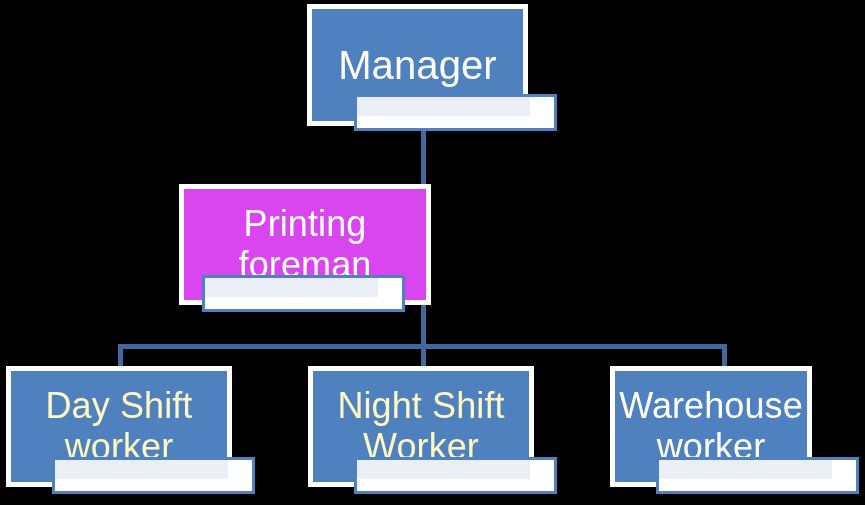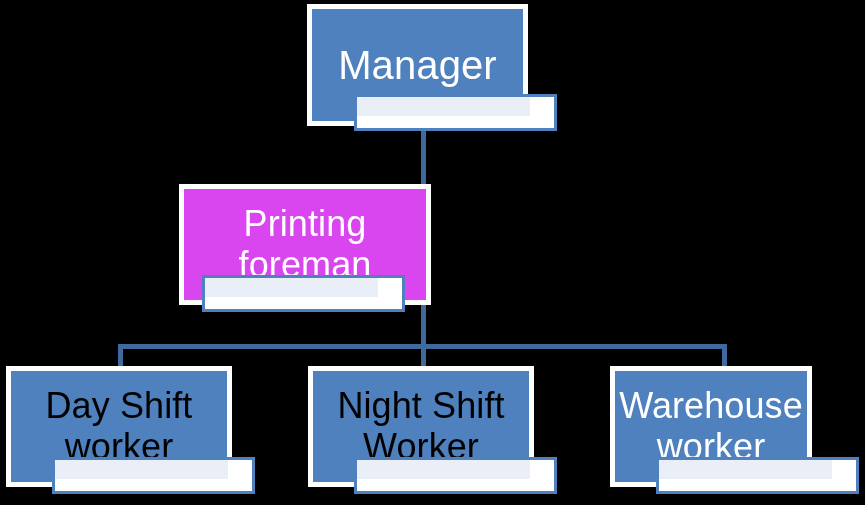--- a/index.html
+++ b/index.html
@@ -94,30 +94,30 @@
       <div class="node">
         <div class="node-main" style="left: 156px; top: 184px; width: 252px; height: 121px; background: #d946ef; border-color: rgb(255, 255, 255); color: rgb(255, 255, 255); font-size: 36px; margin-left: 23px;">
           <span class="node-label">Printing
 foreman</span>
         </div>
         <div class="node-sub" style="left: 202px; top: 275px; width: 203px; height: 37px; border-color: rgb(78, 129, 189);">
           <div class="node-sub-fill" style="background: rgb(234, 239, 247);"></div>
         </div>
       </div>
       <div class="node">
-        <div class="node-main" style="left: 6px; top: 366px; width: 226px; height: 121px; background: rgb(78, 129, 189); border-color: rgb(255, 255, 255); color: #000000; font-size: 36px;">
+        <div class="node-main" style="left: 6px; top: 366px; width: 226px; height: 121px; background: rgb(78, 129, 189); border-color: rgb(255, 255, 255); color: #fef9c3; font-size: 36px;">
           <span class="node-label">Day Shift
 worker</span>
         </div>
         <div class="node-sub" style="left: 52px; top: 457px; width: 203px; height: 37px; border-color: rgb(78, 129, 189);">
           <div class="node-sub-fill" style="background: rgb(234, 239, 247);"></div>
         </div>
       </div>
       <div class="node">
-        <div class="node-main" style="left: 308px; top: 366px; width: 226px; height: 121px; background: rgb(78, 129, 189); border-color: rgb(255, 255, 255); color: #000000; font-size: 36px;">
+        <div class="node-main" style="left: 308px; top: 366px; width: 226px; height: 121px; background: rgb(78, 129, 189); border-color: rgb(255, 255, 255); color: #fef9c3; font-size: 36px;">
           <span class="node-label">Night Shift
 Worker</span>
         </div>
         <div class="node-sub" style="left: 354px; top: 457px; width: 203px; height: 37px; border-color: rgb(78, 129, 189);">
           <div class="node-sub-fill" style="background: rgb(234, 239, 247);"></div>
         </div>
       </div>
       <div class="node">
         <div class="node-main" style="left: 610px; top: 366px; width: 202px; height: 121px; background: rgb(78, 129, 189); border-color: rgb(255, 255, 255); color: rgb(255, 255, 255); font-size: 36px;">
           <span class="node-label">Warehouse

